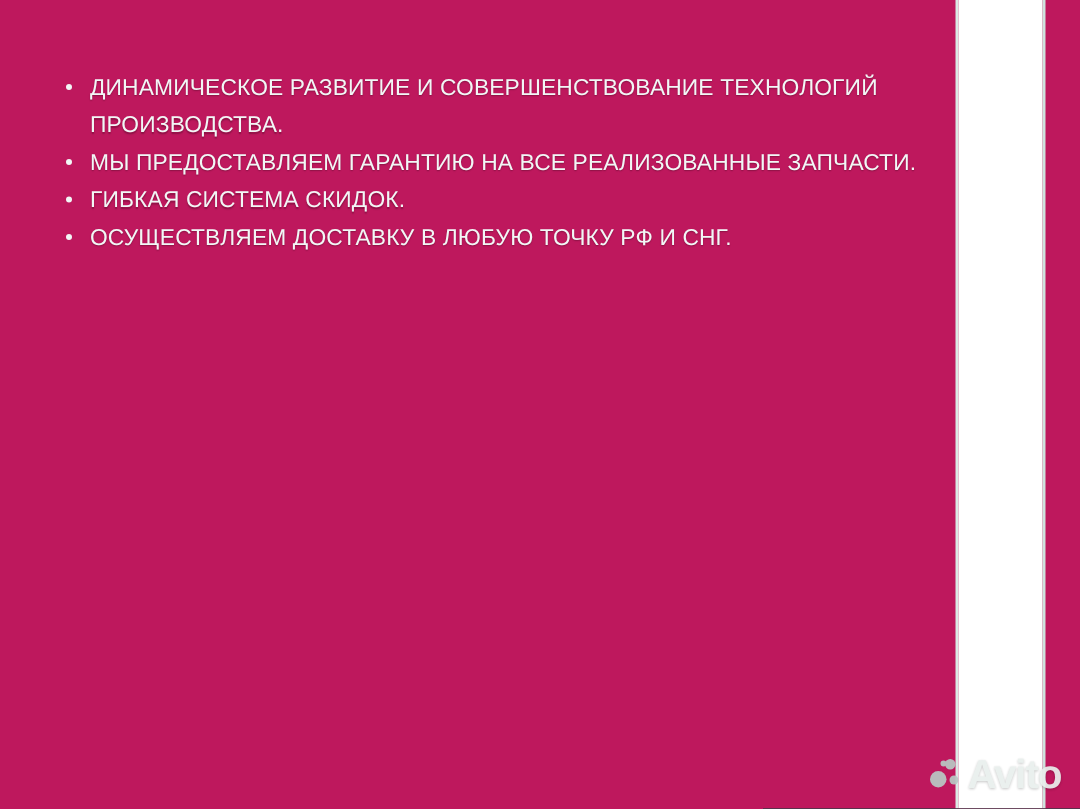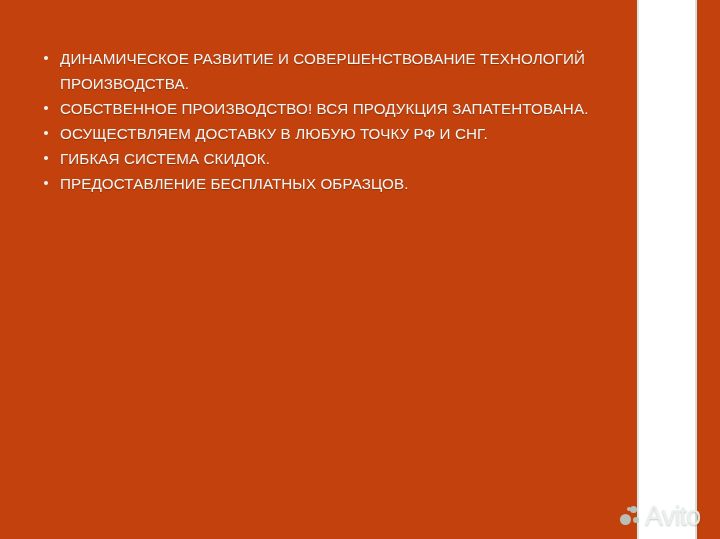--- a/index.html
+++ b/index.html
@@ -5,21 +5,21 @@
 <style>
   html, body {
     margin: 0;
     padding: 0;
     background: #0d4a41;
   }
   #slide {
     position: relative;
     width: 720px;
     height: 539px;
-    background: #c2410c;
+    background: #be185d;
     overflow: hidden;
     font-family: "Liberation Sans", sans-serif;
   }
 
   
   #right-stripe {
     position: absolute;
     top: 0;
     left: 639px;
     width: 56px;
@@ -107,21 +107,21 @@
     border-radius: 50%;
     background: #b9c9c5;
   }
   #avito-dots i.d1 { width: 11px; height: 11px; left: 0px;  top: 10px; }
   #avito-dots i.d2 { width: 7px;  height: 7px;  left: 10px; top: 2px;  }
   #avito-dots i.d3 { width: 6px;  height: 6px;  left: 13px; top: 13px; }
   #avito-dots i.d4 { width: 4px;  height: 4px;  left: 7px;  top: 3px;  }
   #avito-wordmark {
     font-family: "Liberation Sans", sans-serif;
     font-size: 27px;
-    font-weight: 400;
+    font-weight: 700;
     color: #e9efed;
     letter-spacing: -0.8px;
     line-height: 1;
     margin-left: 1px;
     text-shadow: 0 1px 2px rgba(0,0,0,0.25);
   }
 </style>
 </head>
 <body>
 
@@ -131,33 +131,29 @@
   <div id="right-stripe"></div>
   <div id="stripe-edge-right"></div>
 
   <ul id="bullet-list">
     <li>
       <span class="bullet-dot"></span>
       <span class="bullet-text">ДИНАМИЧЕСКОЕ РАЗВИТИЕ И СОВЕРШЕНСТВОВАНИЕ ТЕХНОЛОГИЙ ПРОИЗВОДСТВА.</span>
     </li>
     <li>
       <span class="bullet-dot"></span>
-      <span class="bullet-text">СОБСТВЕННОЕ ПРОИЗВОДСТВО! ВСЯ ПРОДУКЦИЯ ЗАПАТЕНТОВАНА.</span>
-    </li>
-    <li>
-      <span class="bullet-dot"></span>
-      <span class="bullet-text">ОСУЩЕСТВЛЯЕМ ДОСТАВКУ В ЛЮБУЮ ТОЧКУ РФ И СНГ.</span>
+      <span class="bullet-text">МЫ ПРЕДОСТАВЛЯЕМ ГАРАНТИЮ НА ВСЕ РЕАЛИЗОВАННЫЕ ЗАПЧАСТИ.</span>
     </li>
     <li>
       <span class="bullet-dot"></span>
       <span class="bullet-text">ГИБКАЯ СИСТЕМА СКИДОК.</span>
     </li>
     <li>
       <span class="bullet-dot"></span>
-      <span class="bullet-text">ПРЕДОСТАВЛЕНИЕ БЕСПЛАТНЫХ ОБРАЗЦОВ.</span>
+      <span class="bullet-text">ОСУЩЕСТВЛЯЕМ ДОСТАВКУ В ЛЮБУЮ ТОЧКУ РФ И СНГ.</span>
     </li>
   </ul>
 
   <div id="avito-watermark">
     <span id="avito-dots">
       <i class="d1"></i>
         <i class="d2"></i>
         <i class="d3"></i>
         <i class="d4"></i>
     </span>

